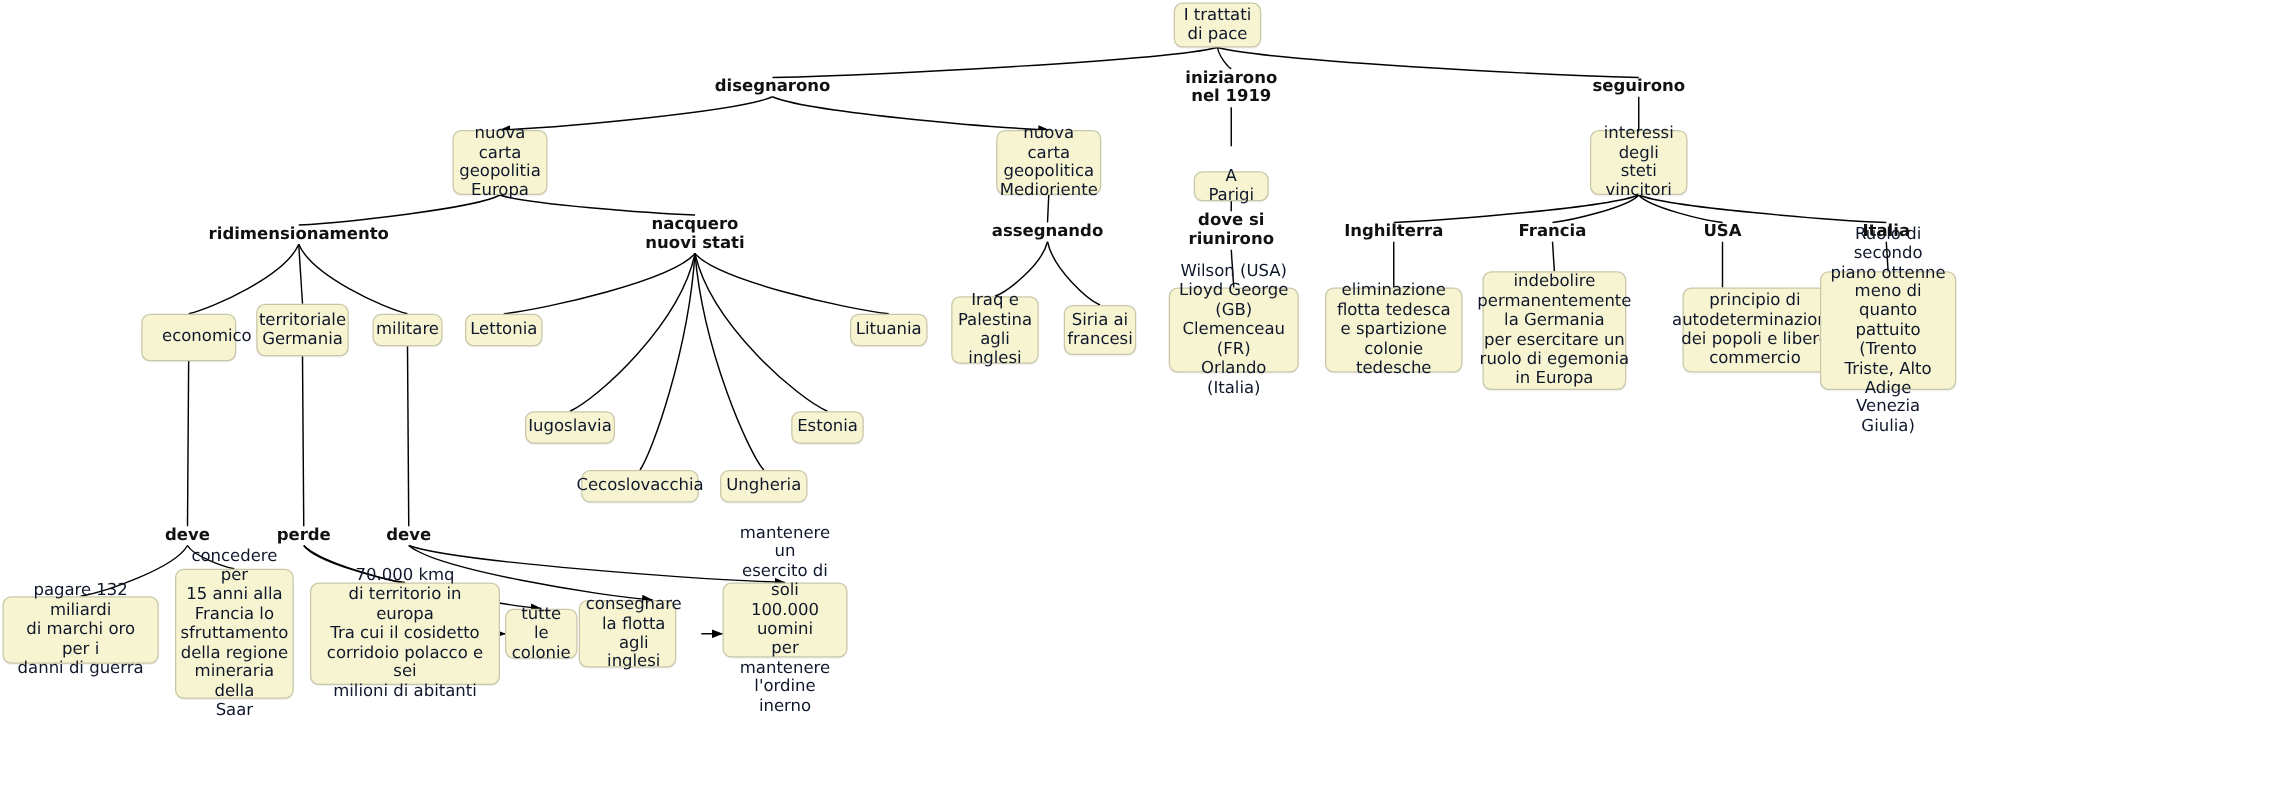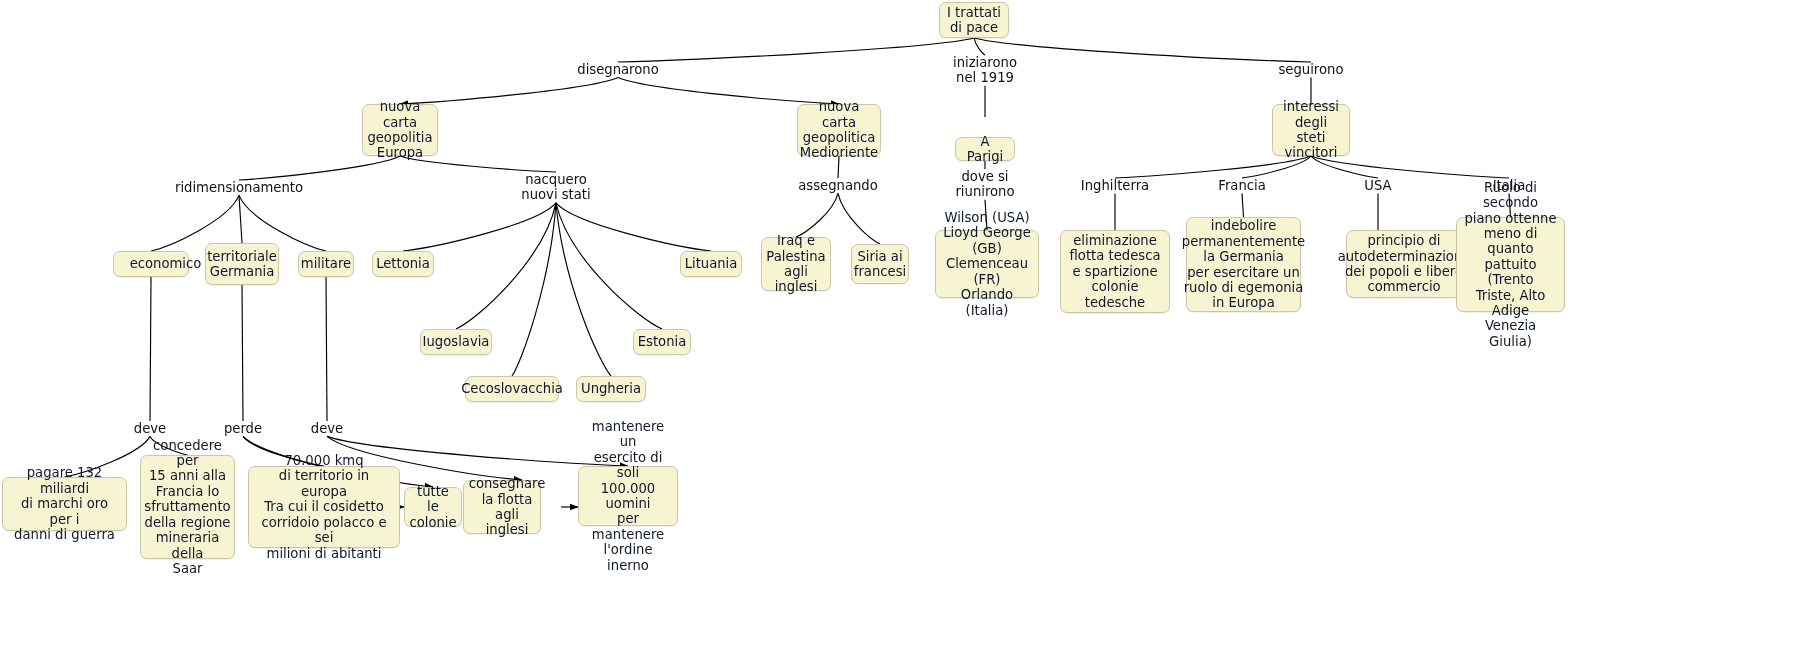--- a/index.html
+++ b/index.html
@@ -25,20 +25,21 @@
   }
   .link-label{
     position:absolute;
     color:#111;
     font-size:13.2px;
     line-height:15.4px;
     text-align:center;
     white-space:pre-line;
     background:transparent;
     transform:translateX(-50%);
+    font-weight:bold;
   }
 </style>
 </head>
 <body>
 
 <div id="map">
   <svg id="edges" viewBox="0 0 1819 647">
     <defs>
       <marker id="arrowhead" markerWidth="9" markerHeight="7" refX="8.4" refY="3.5" orient="auto" markerUnits="userSpaceOnUse">
         <polygon points="0 0, 9 3.5, 0 7" fill="#000"></polygon>
@@ -95,40 +96,40 @@
       <div class="node" style="left: 362px; top: 104px; width: 76px; height: 52px;">nuova carta
 geopolitia
 Europa</div>
       <div class="node" style="left: 797px; top: 104px; width: 84px; height: 52px;">nuova carta
 geopolitica
 Medioriente</div>
       <div class="node" style="left: 955px; top: 117px; width: 60px; height: 24px; margin-top: 20px;">A Parigi</div>
       <div class="node" style="left: 1272px; top: 104px; width: 78px; height: 52px;">interessi
 degli steti
 vincitori</div>
-      <div class="node" style="left: 113px; top: 251px; width: 76px; height: 26px; padding-left: 35px;">economico</div>
+      <div class="node" style="left: 113px; top: 251px; width: 76px; height: 38px; padding-left: 35px;">economico</div>
       <div class="node" style="left: 205px; top: 243px; width: 74px; height: 42px;">territoriale
 Germania</div>
       <div class="node" style="left: 298px; top: 251px; width: 56px; height: 26px;">militare</div>
       <div class="node" style="left: 372px; top: 251px; width: 62px; height: 26px;">Lettonia</div>
       <div class="node" style="left: 680px; top: 251px; width: 62px; height: 26px;">Lituania</div>
       <div class="node" style="left: 420px; top: 329px; width: 72px; height: 26px;">Iugoslavia</div>
       <div class="node" style="left: 465px; top: 376px; width: 94px; height: 26px;">Cecoslovacchia</div>
       <div class="node" style="left: 576px; top: 376px; width: 70px; height: 26px;">Ungheria</div>
       <div class="node" style="left: 633px; top: 329px; width: 58px; height: 26px;">Estonia</div>
       <div class="node" style="left: 761px; top: 237px; width: 70px; height: 54px;">Iraq e
 Palestina
 agli inglesi</div>
       <div class="node" style="left: 851px; top: 244px; width: 58px; height: 40px;">Siria ai
 francesi</div>
       <div class="node" style="left: 935px; top: 230px; width: 104px; height: 68px;">Wilson (USA)
 Lioyd George (GB)
 Clemenceau (FR)
 Orlando (Italia)</div>
-      <div class="node" style="left: 1060px; top: 230px; width: 110px; height: 83px;">eliminazione
+      <div class="node" style="left: 1060px; top: 230px; width: 110px; height: 68px;">eliminazione
 flotta tedesca
 e spartizione
 colonie tedesche</div>
       <div class="node" style="left: 1186px; top: 217px; width: 115px; height: 95px;">indebolire
 permanentemente
 la Germania
 per esercitare un
 ruolo di egemonia
 in Europa</div>
       <div class="node" style="left: 1320px; top: 230px; width: 116px; height: 68px; margin-left: 26px;">principio di

